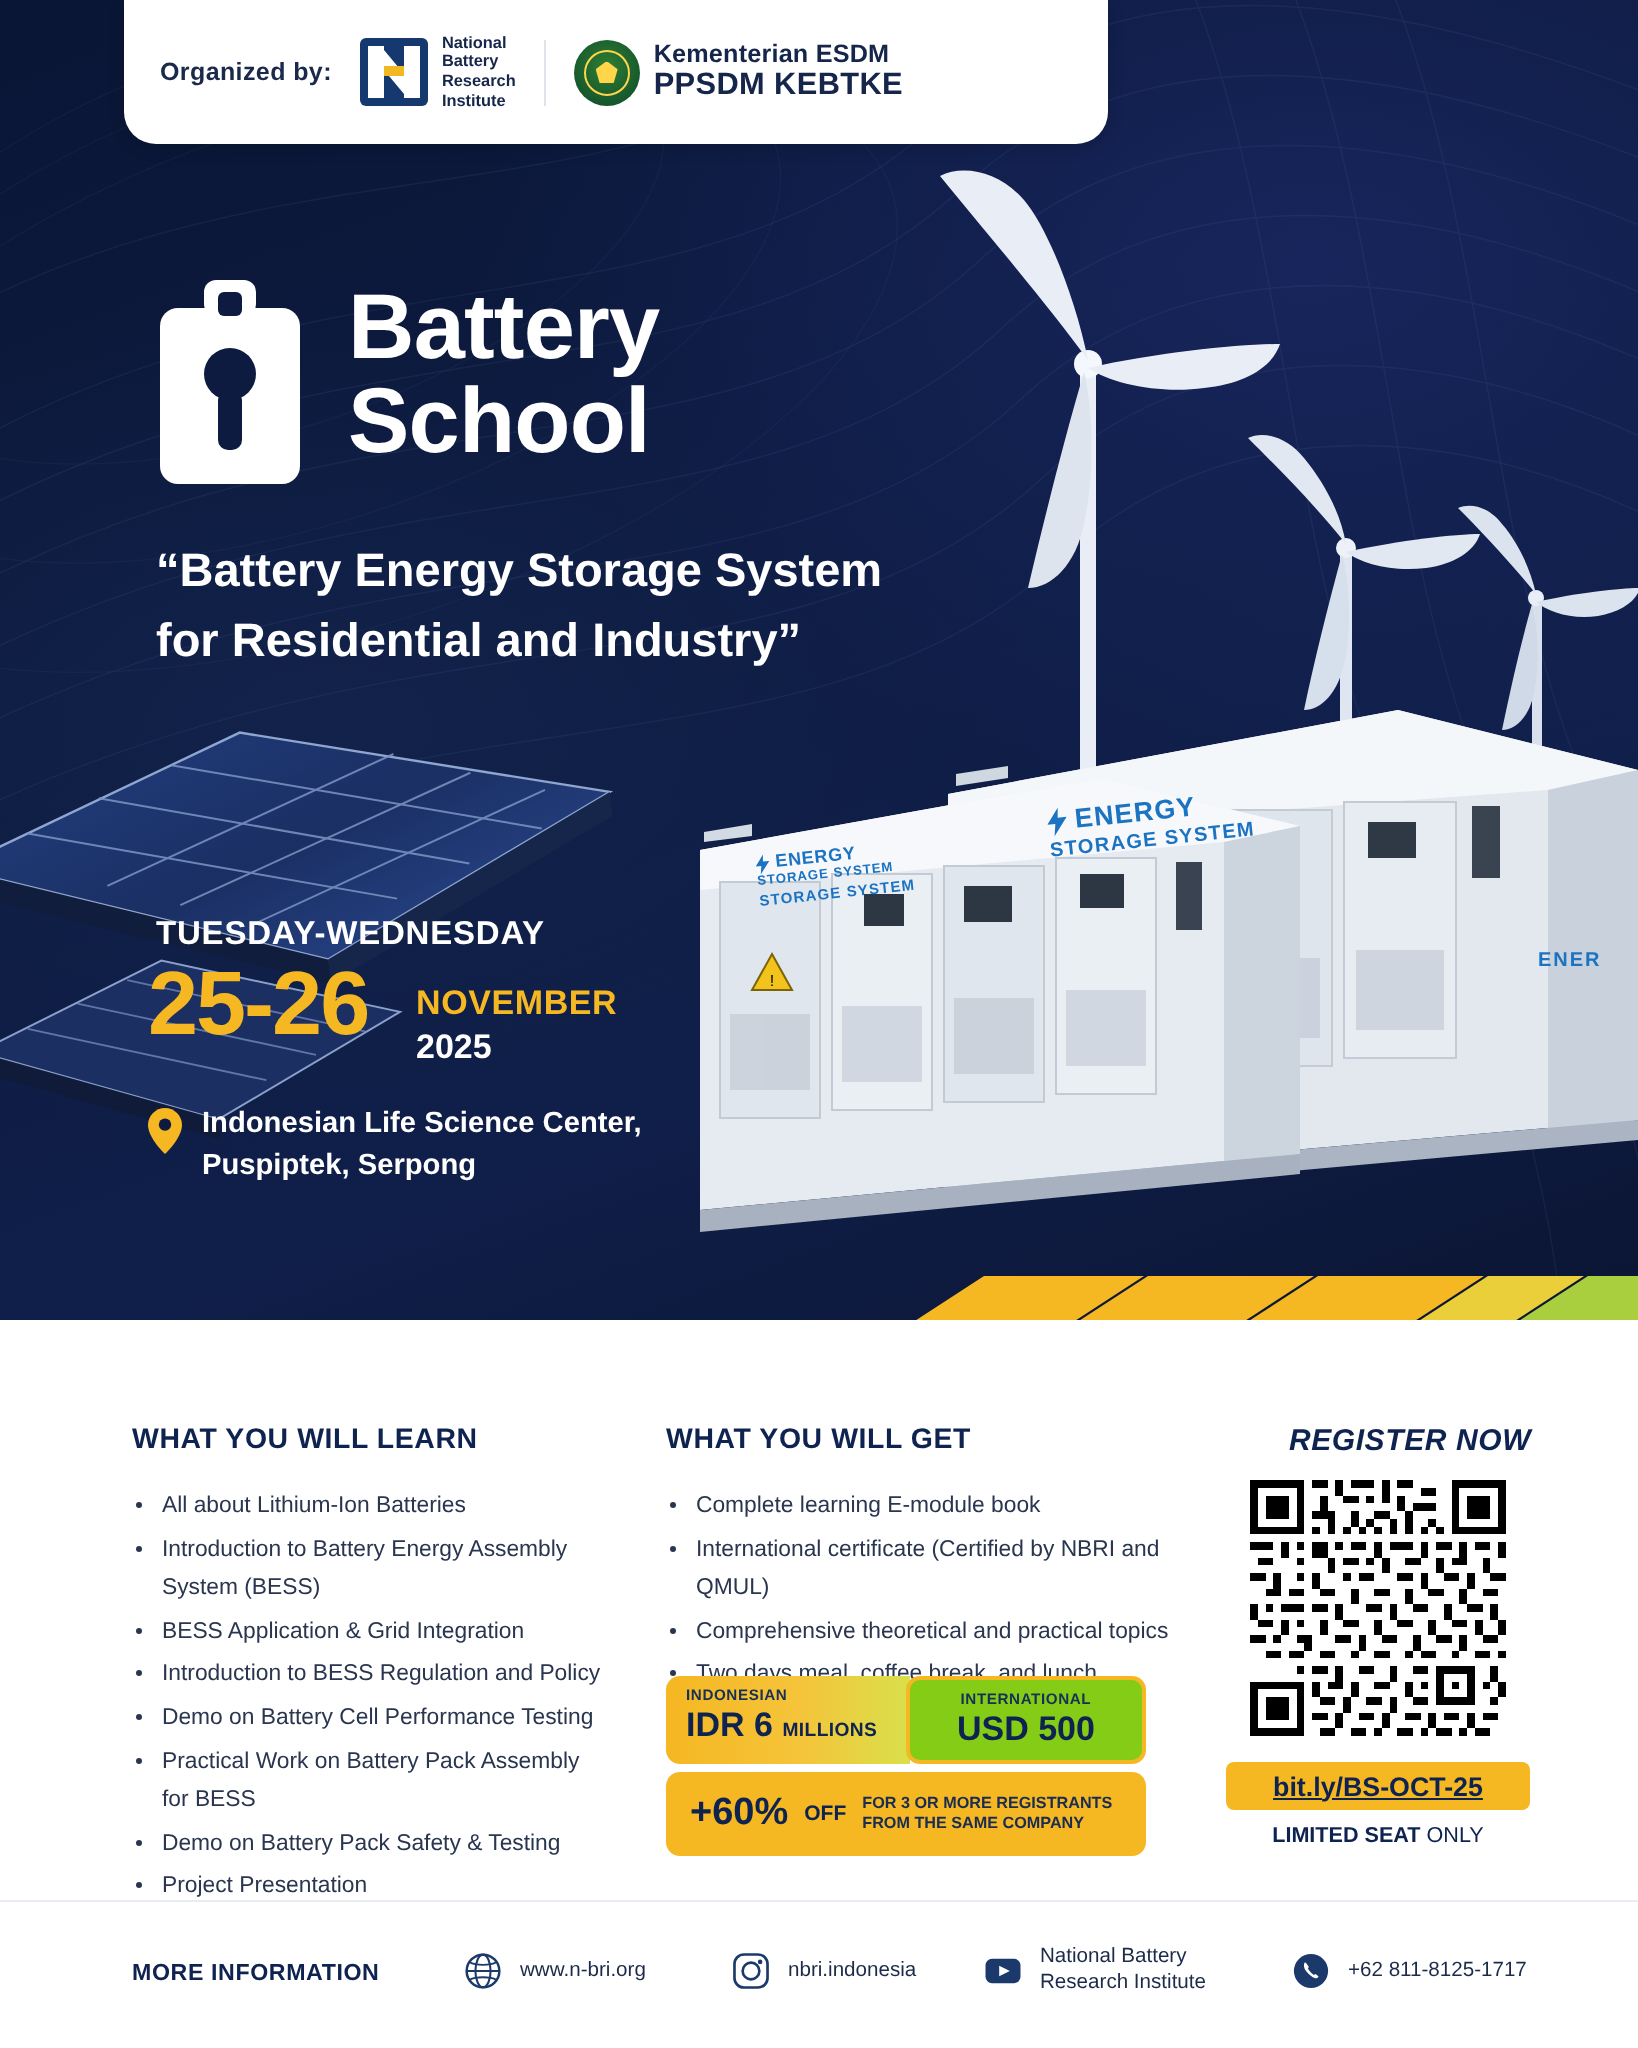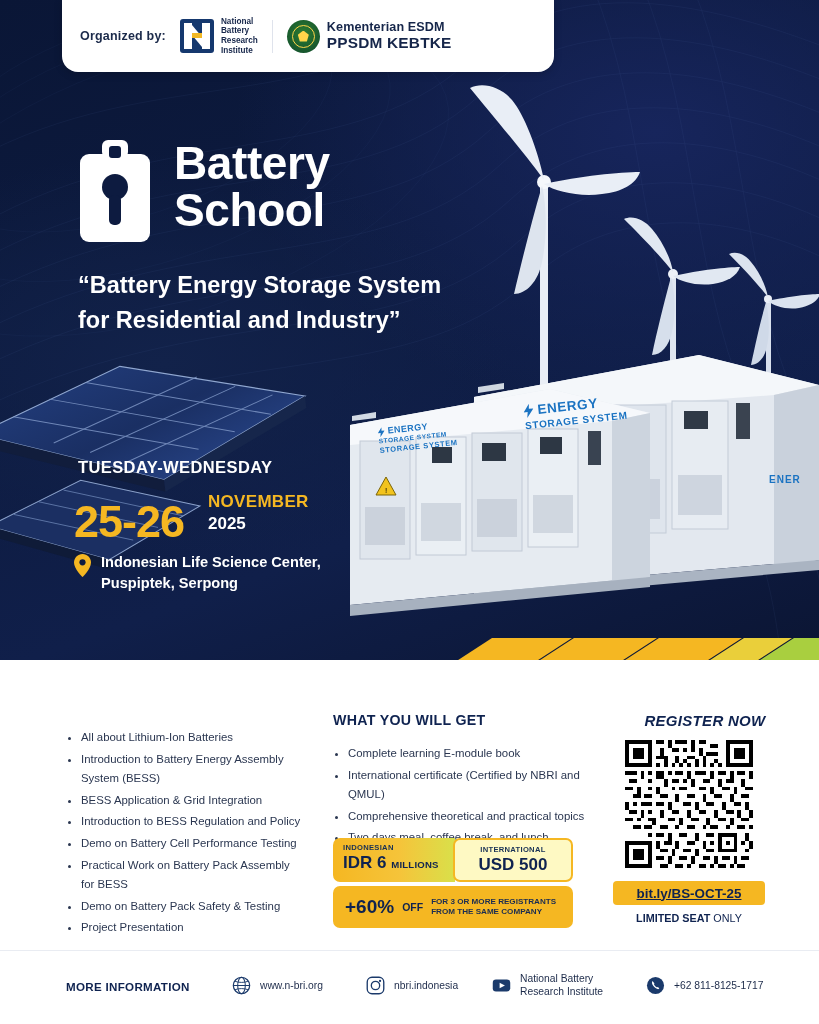--- a/index.html
+++ b/index.html
@@ -53,21 +53,21 @@
   .bat-icon { width: 74px; height: 104px; position: relative; }
   .bs-title { color:#fff; font-size:46px; font-weight:700; line-height:1.03; letter-spacing:-.4px; }
 
   .quote {
     position:absolute; left:78px; top:268px; width: 370px;
     color:#fff; font-size: 23.5px; font-weight:700; line-height:1.48;
   }
 
   
   .daylabel { position:absolute; left:78px; top:458px; color:#fff; font-size:16.5px; font-weight:800; letter-spacing:.4px; }
-  .bigdate { position:absolute; left:74px; top:496px; color:#F5B722; font-size:45px; font-weight:800; letter-spacing:-1px; }
+  .bigdate { position:absolute; left:74px; top:476px; color:#F5B722; font-size:45px; font-weight:800; letter-spacing:-1px; }
   .monthwrap { position:absolute; left:208px; top:492px; }
   .month { color:#F5B722; font-size:17px; font-weight:800; letter-spacing:.3px; }
   .year { color:#fff; font-size:17px; font-weight:600; margin-top:2px; }
 
   .venue-row { position:absolute; left:74px; top:552px; display:flex; gap:10px; align-items:flex-start; }
   .pin { width:17px; height:23px; flex:none; margin-top:2px; }
   .venue-text { color:#fff; font-size:14.6px; line-height:1.42; font-weight:600; width:230px; }
 
   
   .bess-a, .bess-b { position:absolute; }
@@ -87,21 +87,21 @@
   ul.bullets { margin: 16px 0 16px 0; padding-left: 15px; }
   ul.bullets li { font-size:11.4px; color:#2a3650; line-height:1.72; margin-bottom:2px; }
   ul.bullets li::marker { color:#2a3650; }
 
   .price-row { position:absolute; left:333px; top:178px; display:flex; width:240px; height:44px; }
   .price-box { border-radius:7px; padding:5px 10px 21px; }
   .price-ind {
     background: linear-gradient(90deg,#F5B722 0%, #F5C43A 55%, #d9e04a 100%);
     width:126px; border-radius:7px 0 0 7px;
   }
-  .price-int { background:#fef9c3; border:2px solid #F5B722; width:124px; border-radius:7px; margin-left:-2px; }
+  .price-int { background:#84cc16; border:2px solid #F5B722; width:124px; border-radius:7px; margin-left:-2px; }
   .p-cap { font-size:7.6px; font-weight:800; color:#173055; letter-spacing:.3px; }
   .p-val { font-size:17px; font-weight:800; color:#0f2350; margin-top:1px; }
   .p-val small { font-size:9.6px; font-weight:700; letter-spacing:.2px; }
   .price-int .p-cap, .price-int .p-val { text-align:center; }
 
   .disc {
     position:absolute; left:333px; top:226px; width:240px; height:42px;
     background:#F5B722; border-radius:7px; display:flex; align-items:center; gap:8px; padding:0 12px;
   }
   .disc-big { font-size:19px; font-weight:800; color:#0f2350; }
@@ -330,20 +330,21 @@
       <polygon points="82,26 122,0 205,0 165,26" fill="#F5B722"></polygon>
       <polygon points="167,26 207,0 290,0 250,26" fill="#F5B722"></polygon>
       <polygon points="252,26 292,0 340,0 300,26" fill="#eacf3a"></polygon>
       <polygon points="302,26 342,0 367,0 367,26" fill="#a9cf3f"></polygon>
     </svg>
   </div>
 
   <div class="bottom">
 
     <div class="col1">
+      <div class="col-h">WHAT YOU WILL LEARN</div>
       <ul class="bullets">
         <li>All about Lithium-Ion Batteries</li>
         <li>Introduction to Battery Energy Assembly System (BESS)</li>
         <li>BESS Application &amp; Grid Integration</li>
         <li>Introduction to BESS Regulation and Policy</li>
         <li>Demo on Battery Cell Performance Testing</li>
         <li>Practical Work on Battery Pack Assembly for BESS</li>
         <li>Demo on Battery Pack Safety &amp; Testing</li>
         <li>Project Presentation</li>
       </ul>

